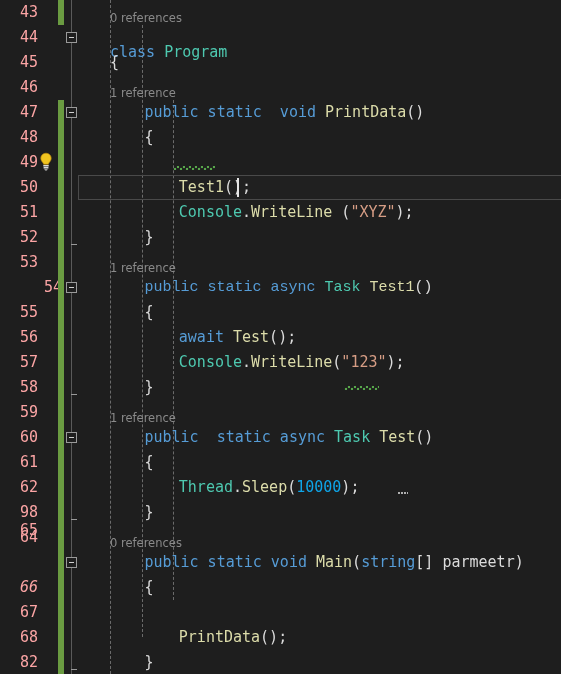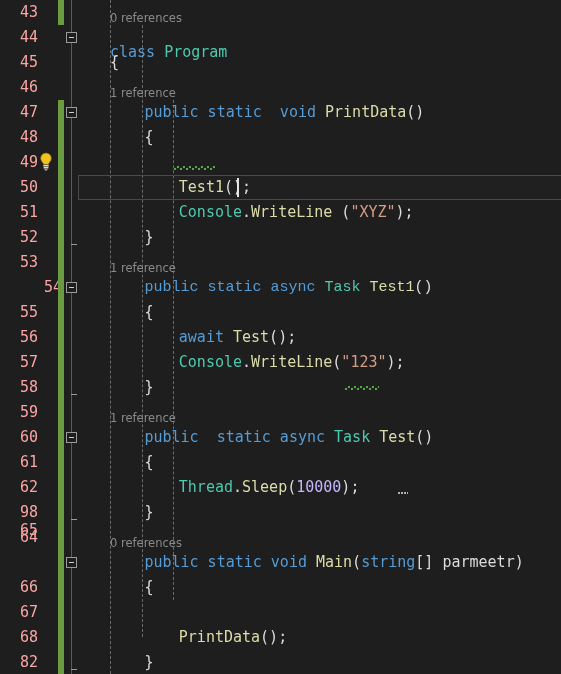--- a/index.html
+++ b/index.html
@@ -56,21 +56,21 @@
     position:absolute;
     font-family:"DejaVu Sans","Liberation Sans",sans-serif;
     font-size:11.5px;line-height:25px;color:#8a8a8a;white-space:pre;
   }
 
   
   .kw{color:#569cd6;}
   .type{color:#4ec9b0;}
   .fn{color:#dcdcaa;}
   .str{color:#d69d85;}
-  .num{color:#c4b5fd;}
+  .num{color:#0ea5e9;}
   .plain{color:#dcdcdc;}
   .punct{color:#dcdcdc;}
 
   
   .squiggle{
     position:absolute;height:4px;
     background-image:
       radial-gradient(circle at 2px 3px, #57a64a 1.3px, transparent 1.6px),
       radial-gradient(circle at 5px 1px, #57a64a 1.3px, transparent 1.6px);
     background-size:6px 4px;
@@ -117,21 +117,21 @@
       <div class="lineno" style="top: 325px;">56</div>
       <div class="lineno" style="top: 350px;">57</div>
       <div class="lineno" style="top: 375px;">58</div>
       <div class="lineno" style="top: 400px;">59</div>
       <div class="lineno" style="top: 425px;">60</div>
       <div class="lineno" style="top: 450px;">61</div>
       <div class="lineno" style="top: 475px;">62</div>
       <div class="lineno" style="top: 500px;">98</div>
       <div class="lineno" style="top: 525px;">64</div>
       <div class="lineno" style="top: 518px;">65</div>
-      <div class="lineno" style="top: 575px;">66</div>
+      <div class="lineno" style="top: 575px; font-style: italic;">66</div>
       <div class="lineno" style="top: 600px;">67</div>
       <div class="lineno" style="top: 625px;">68</div>
       <div class="lineno" style="top: 650px;">82</div>
     </div>
 
   <div id="changebars">
       <div class="changebar" style="top: 0px;"></div>
       <div class="changebar" style="top: 100px;"></div>
       <div class="changebar" style="top: 125px;"></div>
       <div class="changebar" style="top: 150px;"></div>

